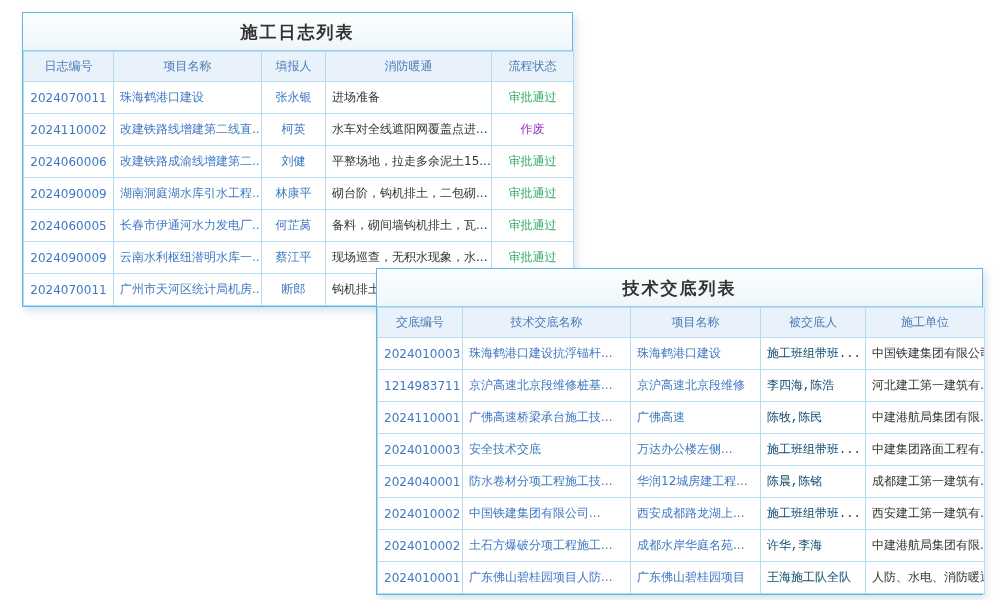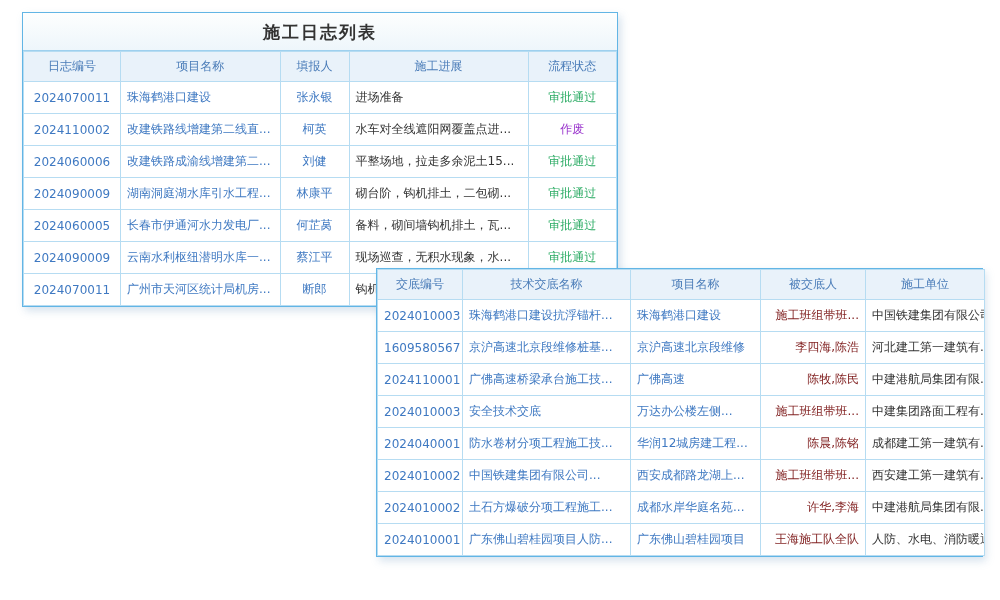--- a/index.html
+++ b/index.html
@@ -9,21 +9,21 @@
     background: #ffffff;
     font-family: "DejaVu Sans", "Liberation Sans", sans-serif;
     overflow: hidden;
   }
   .panel {
     position: absolute;
     background: #ffffff;
     border: 1px solid var(--border-blue, #62b5e5);
     box-shadow: 3px 4px 8px rgba(110, 155, 195, 0.28);
   }
-  #log-panel  { left: 22px;  top: 12px;  width: 596px; }
+  #log-panel  { left: 22px;  top: 12px;  width: 551px; }
   #disc-panel { left: 376px; top: 268px; width: 607px; z-index: 2; }
 
   .panel-title {
     height: 38px;
     line-height: 38px;
     text-align: center;
     font-size: 17px;
     font-weight: bold;
     color: #333333;
     background: linear-gradient(#fdfefe, #eef6fb);
@@ -72,21 +72,21 @@
 
   
   #disc-table col:nth-child(1) { width: 85px; }
   #disc-table col:nth-child(2) { width: 168px; }
   #disc-table col:nth-child(3) { width: 130px; }
   #disc-table col:nth-child(4) { width: 105px; }
   #disc-table col:nth-child(5) { width: 119px; }
   #disc-table td:nth-child(1) { text-align: right; color: var(--link-blue, #3f79c2); }
   #disc-table td:nth-child(2) { text-align: left; color: var(--link-blue, #3f79c2); margin-top: 12px; }
   #disc-table td:nth-child(3) { text-align: left; color: var(--link-blue, #3f79c2); }
-  #disc-table td:nth-child(4) { text-align: right; color: #7f1d1d; }
+  #disc-table td:nth-child(4) { text-align: left; color: #0c4a6e; font-family: Liberation Mono, monospace; }
   #disc-table td:nth-child(5) { text-align: center; color: #333333; }
 
   .status-approved { color: var(--approved-green, #2aab63); font-family: Liberation Mono, monospace; }
   .status-void     { color: var(--void-purple, #9933cc); }
 </style>
 </head>
 <body>
 
 <div class="panel" id="log-panel">
   <div class="panel-title">施工日志列表</div>
@@ -96,21 +96,21 @@
         <col>
         <col>
         <col>
         <col>
       </colgroup>
     <thead>
       <tr id="log-head">
           <th>日志编号</th>
           <th>项目名称</th>
           <th>填报人</th>
-          <th>施工进展</th>
+          <th>消防暖通</th>
           <th>流程状态</th>
         </tr>
     </thead>
     <tbody id="log-body">
         <tr>
           <td>2024070011</td>
           <td>珠海鹤港口建设</td>
           <td>张永银</td>
           <td>进场准备</td>
           <td class="status-approved">审批通过</td>
@@ -155,20 +155,21 @@
           <td>广州市天河区统计局机房...</td>
           <td>断郎</td>
           <td>钩机排土</td>
           <td></td>
         </tr>
       </tbody>
   </table>
 </div>
 
 <div class="panel" id="disc-panel">
+  <div class="panel-title">技术交底列表</div>
   <table id="disc-table">
     <colgroup>
         <col>
         <col>
         <col>
         <col>
         <col>
       </colgroup>
     <thead>
       <tr id="disc-head">
@@ -181,21 +182,21 @@
     </thead>
     <tbody id="disc-body">
         <tr>
           <td>2024010003</td>
           <td>珠海鹤港口建设抗浮锚杆...</td>
           <td>珠海鹤港口建设</td>
           <td>施工班组带班...</td>
           <td>中国铁建集团有限公司</td>
         </tr>
         <tr>
-          <td>1609580567</td>
+          <td>1214983711</td>
           <td>京沪高速北京段维修桩基...</td>
           <td>京沪高速北京段维修</td>
           <td>李四海,陈浩</td>
           <td>河北建工第一建筑有...</td>
         </tr>
         <tr>
           <td>2024110001</td>
           <td>广佛高速桥梁承台施工技...</td>
           <td>广佛高速</td>
           <td>陈牧,陈民</td>

